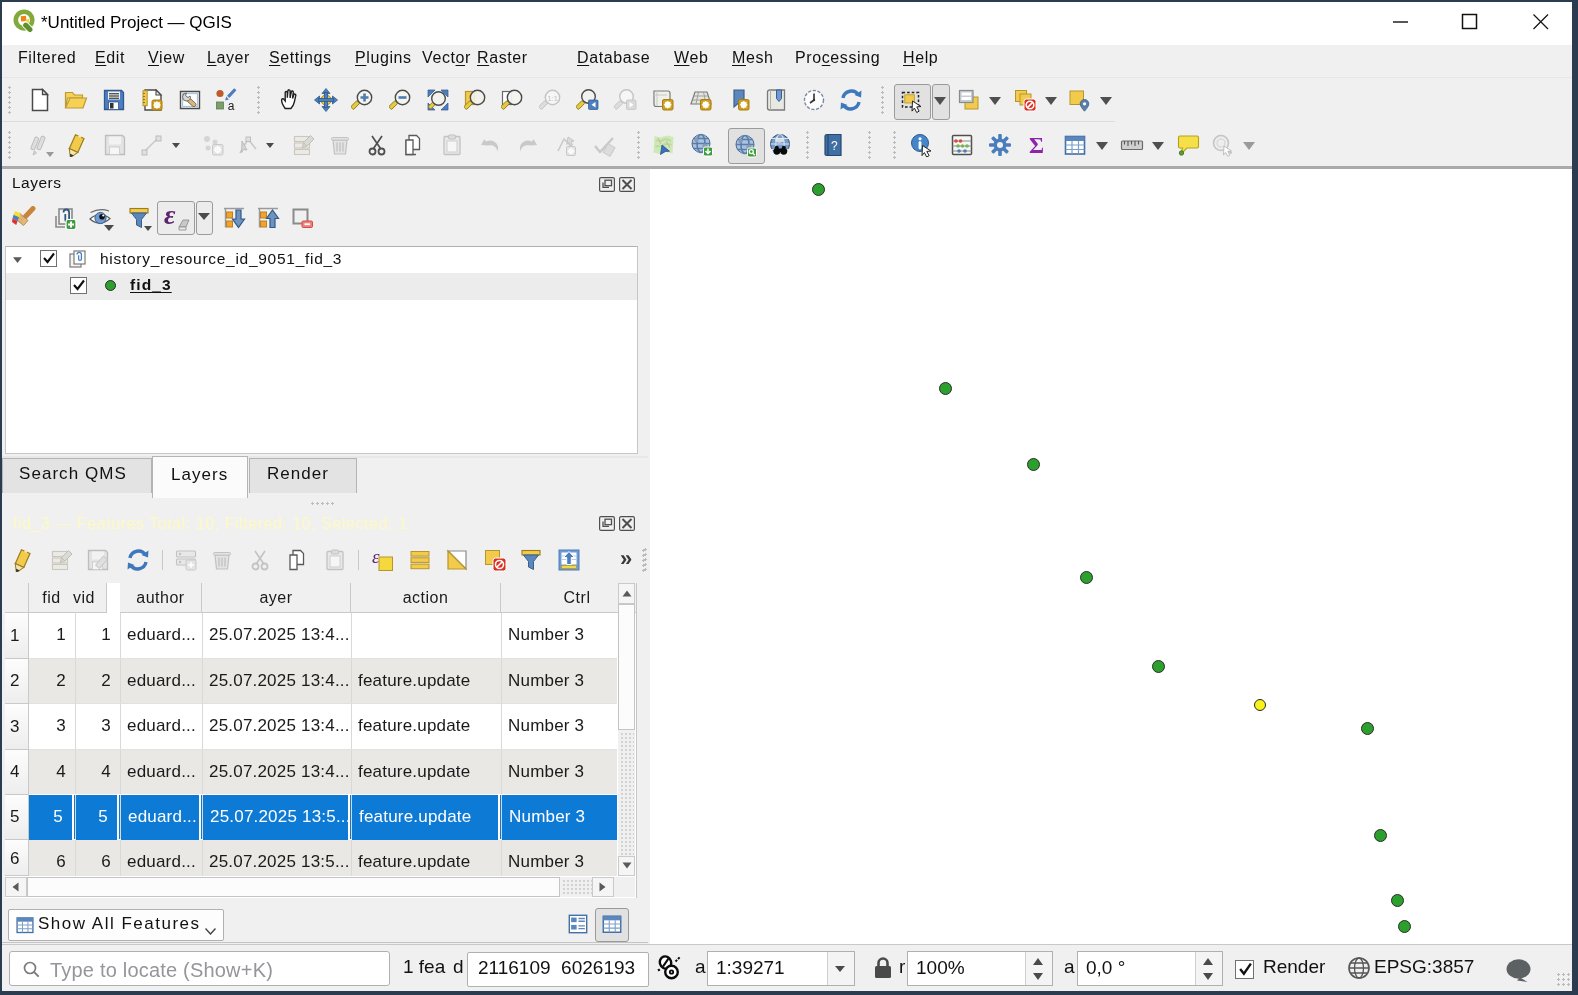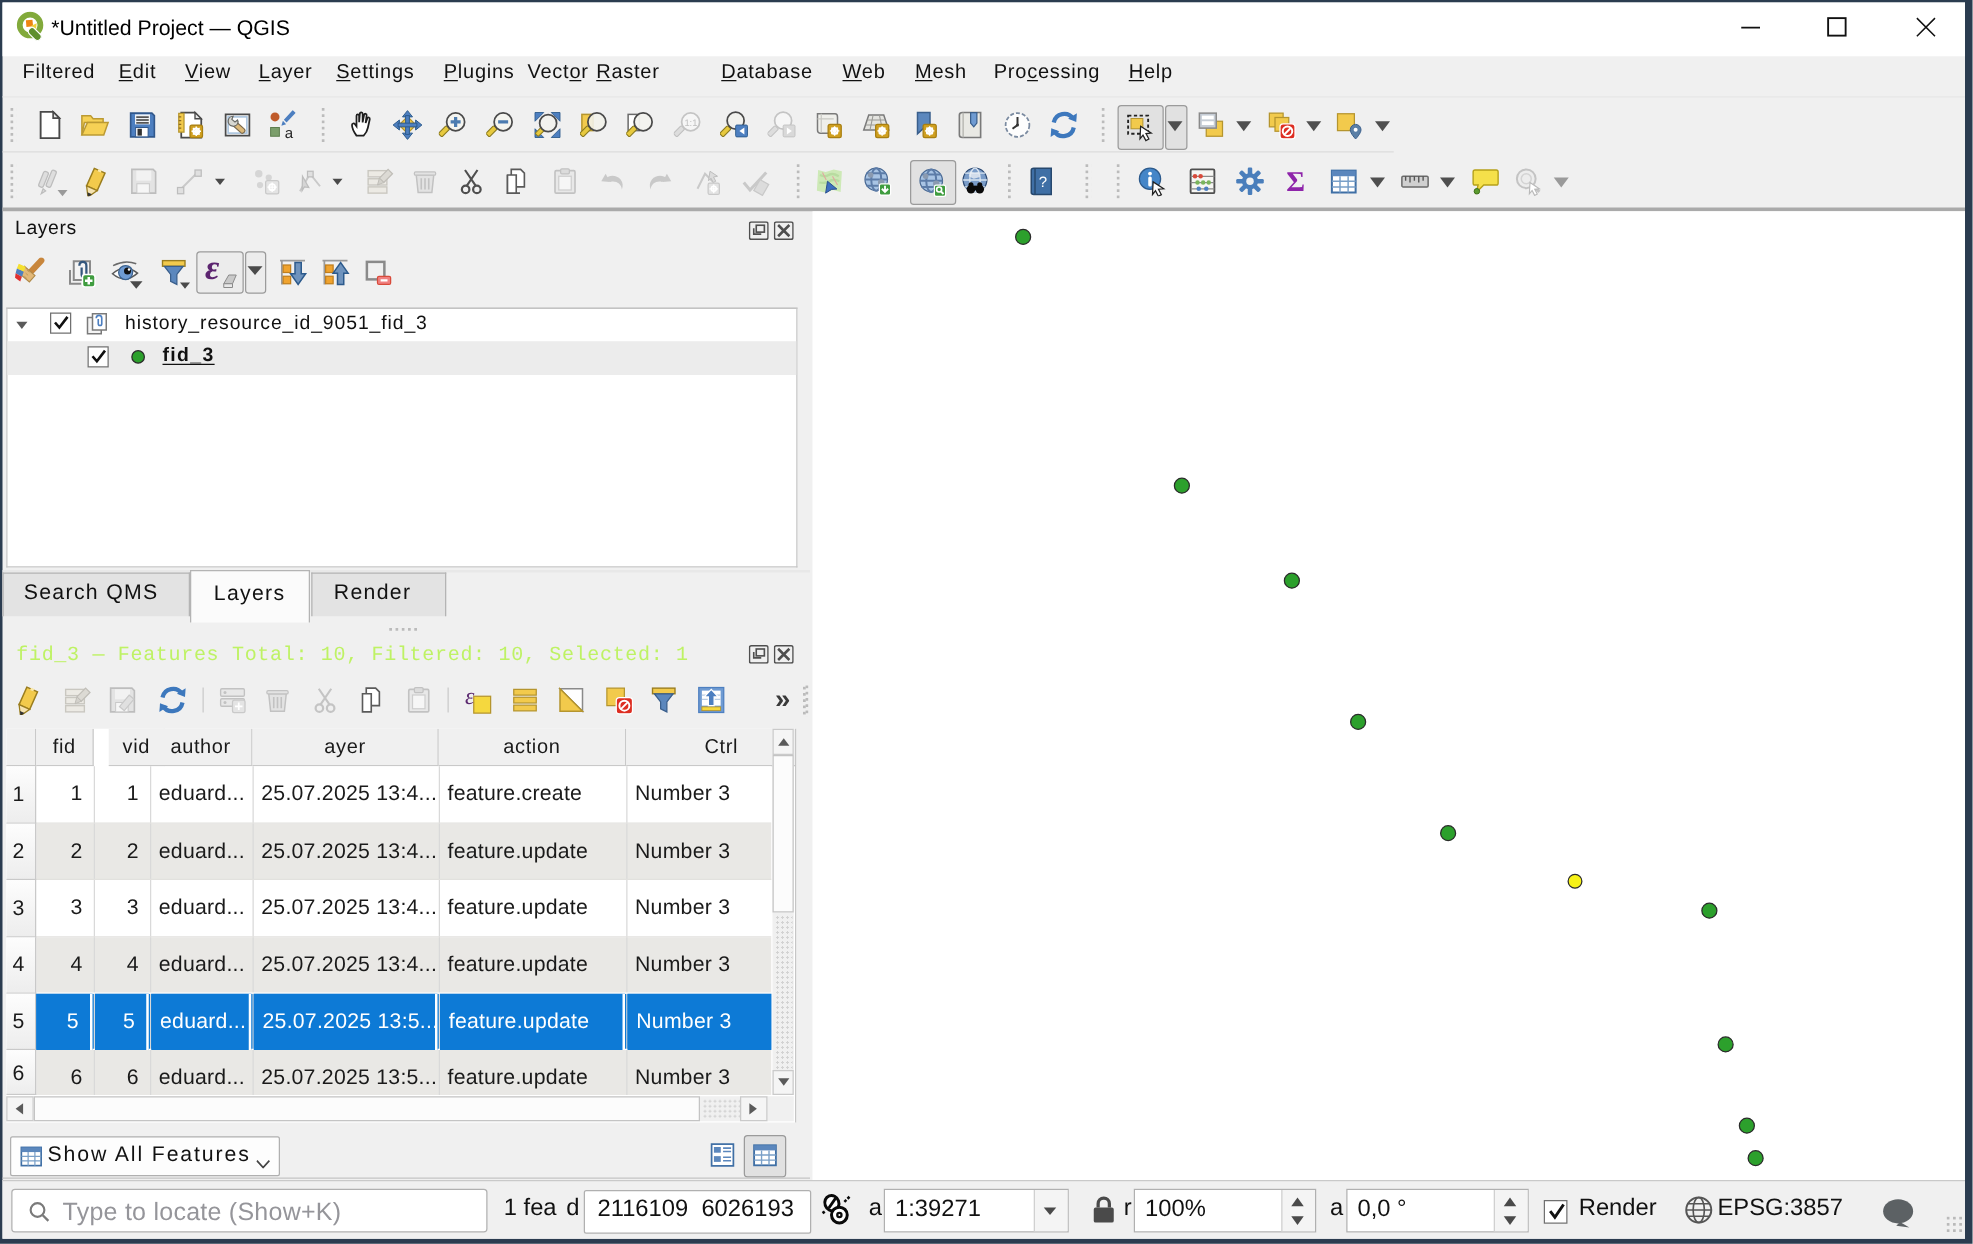--- a/index.html
+++ b/index.html
@@ -692,21 +692,21 @@
 
 <div class="abs" style="left:2px;top:456px;width:646px;height:2px;background:#e8e8e8;"></div>
 <div class="abs" style="left:2px;top:458px;width:150px;height:35px;background:#e3e3e3;border:1px solid #b4b4b4;border-bottom:none;"></div>
 <div class="abs" style="left:19px;top:464px;font-size:17px;letter-spacing:1.05px;color:#111;">Search QMS</div>
 <div class="abs" style="left:249px;top:458px;width:108px;height:35px;background:#e3e3e3;border:1px solid #b4b4b4;border-bottom:none;"></div>
 <div class="abs" style="left:267px;top:464px;font-size:17px;letter-spacing:1.05px;color:#111;">Render</div>
 <div class="abs" style="left:152px;top:456px;width:96px;height:42px;background:#fbfbfb;border:1px solid #b4b4b4;border-bottom:none;box-shadow:0 0 0 0 #fff;"></div>
 <div class="abs" style="left:171px;top:465px;font-size:17px;letter-spacing:1.05px;color:#111;">Layers</div>
 <div class="grip" style="left:310px;top:501px;height:5px;width:26px;background-size:5px 5px;"></div>
 
-<div class="abs" style="left:13px;top:515px;font-size:16px;letter-spacing:0.55px;color:#bef264;font-family:Liberation Mono, monospace;">fid_3 — Features Total: 10, Filtered: 10, Selected: 1</div>
+<div class="abs" style="left:13px;top:515px;font-size:16px;letter-spacing:0.55px;color:#fef9c3;">fid_3 — Features Total: 10, Filtered: 10, Selected: 1</div>
 <svg class="panelbtn" style="left:599px;top:516px" viewBox="0 0 16 15">
     <rect x="0.6" y="0.6" width="14.8" height="13.8" rx="1.5" fill="none" stroke="#4f4f4f" stroke-width="1.2"></rect>
     <rect x="6" y="3.2" width="6.5" height="5.5" fill="none" stroke="#4f4f4f" stroke-width="1.3"></rect>
     <path d="M4 5.5 v4.8 h6" fill="none" stroke="#4f4f4f" stroke-width="1.3"></path>
   </svg>
 <svg class="panelbtn" style="left:619px;top:516px" viewBox="0 0 16 15">
     <rect x="0.6" y="0.6" width="14.8" height="13.8" rx="1.5" fill="none" stroke="#4f4f4f" stroke-width="1.2"></rect>
     <path d="M3.5 3 l9 9 M12.5 3 l-9 9" stroke="#4f4f4f" stroke-width="2"></path>
   </svg>
 
@@ -834,21 +834,21 @@
 .rn { position:absolute; left:0; width:24px; background:linear-gradient(#fdfdfd,#ededed); border-right:1px solid #c9c9c9; border-bottom:1px solid #c9c9c9; font-size:17px; padding-left:5px; color:#1a1a1a; }
 .cell { position:absolute; font-size:17px; letter-spacing:0.2px; color:#1a1a1a; line-height:44px; height:45px; white-space:nowrap; overflow:hidden; }
 .num { text-align:right; padding-right:9px; }
 .lft { padding-left:7px; }
 .rowbg { position:absolute; left:24px; width:588px; height:45px; }
 </style>
 <div id="tbl">
 
   <div class="hc" style="left:0;width:24px;"></div>
   <div class="hc" style="left:24px;width:46px;">fid</div>
-  <div class="hc" style="left:82px;width:45px;text-align:center;">vid</div>
+  <div class="hc" style="left:57px;width:45px;text-align:center;">vid</div>
   <div class="hc" style="left:115px;width:82px;">author</div>
   <div class="hc" style="left:197px;width:149px;">ayer</div>
   <div class="hc" style="left:346px;width:150px;">action</div>
   <div class="hc" style="left:496px;width:153px;">Ctrl</div>
 
   <div class="rowbg" style="top:30px;background:#fff;"></div>
   <div class="rowbg" style="top:76px;background:#e9e8e5;"></div>
   <div class="rowbg" style="top:121px;background:#fff;"></div>
   <div class="rowbg" style="top:167px;background:#e9e8e5;"></div>
   <div class="rowbg" style="top:212px;background:#0d7ad6;"></div>
@@ -870,21 +870,20 @@
   <div class="rn" style="top:76px;height:45px;line-height:44px;">2</div>
   <div class="rn" style="top:121px;height:46px;line-height:45px;">3</div>
   <div class="rn" style="top:167px;height:45px;line-height:44px;">4</div>
   <div class="rn" style="top:212px;height:45px;line-height:44px;">5</div>
   <div class="rn" style="top:257px;height:36px;line-height:38px;">6</div>
 
   <div class="cell num" style="left:24px;top:30px;width:46px;">1</div>
   <div class="cell num" style="left:70px;top:30px;width:45px;">1</div>
   <div class="cell lft" style="left:115px;top:30px;width:82px;">eduard...</div>
   <div class="cell lft" style="left:197px;top:30px;width:149px;">25.07.2025 13:4...</div>
-  <div class="cell lft" style="left:346px;top:30px;width:150px;">feature.create</div>
   <div class="cell lft" style="left:496px;top:30px;width:116px;">Number 3</div>
   <div class="cell num" style="left:24px;top:76px;width:46px;">2</div>
   <div class="cell num" style="left:70px;top:76px;width:45px;">2</div>
   <div class="cell lft" style="left:115px;top:76px;width:82px;">eduard...</div>
   <div class="cell lft" style="left:197px;top:76px;width:149px;">25.07.2025 13:4...</div>
   <div class="cell lft" style="left:346px;top:76px;width:150px;">feature.update</div>
   <div class="cell lft" style="left:496px;top:76px;width:116px;">Number 3</div>
   <div class="cell num" style="left:24px;top:121px;width:46px;">3</div>
   <div class="cell num" style="left:70px;top:121px;width:45px;">3</div>
   <div class="cell lft" style="left:115px;top:121px;width:82px;">eduard...</div>

